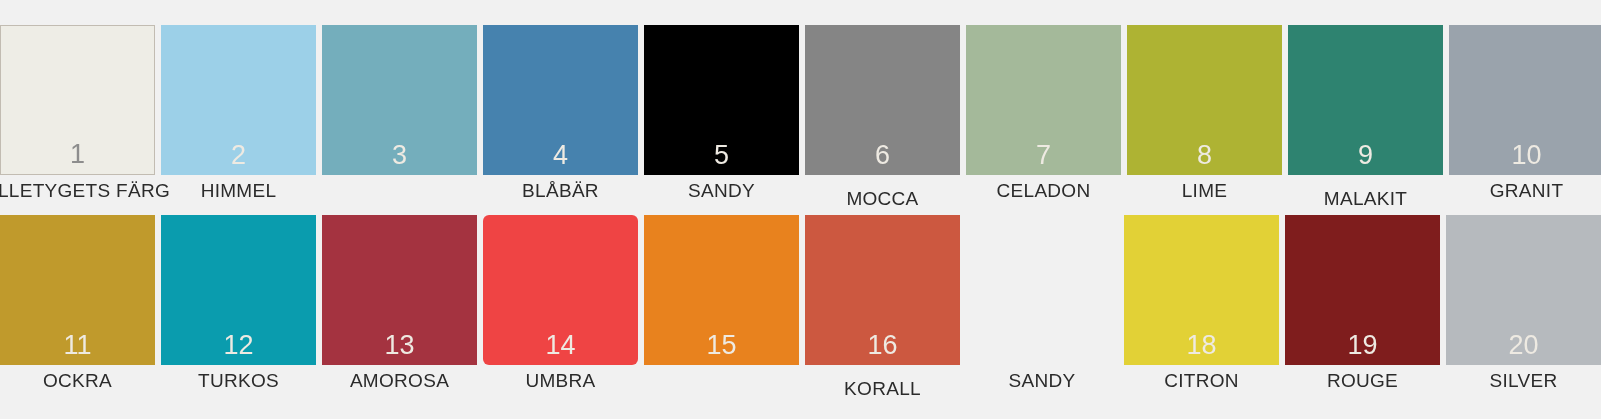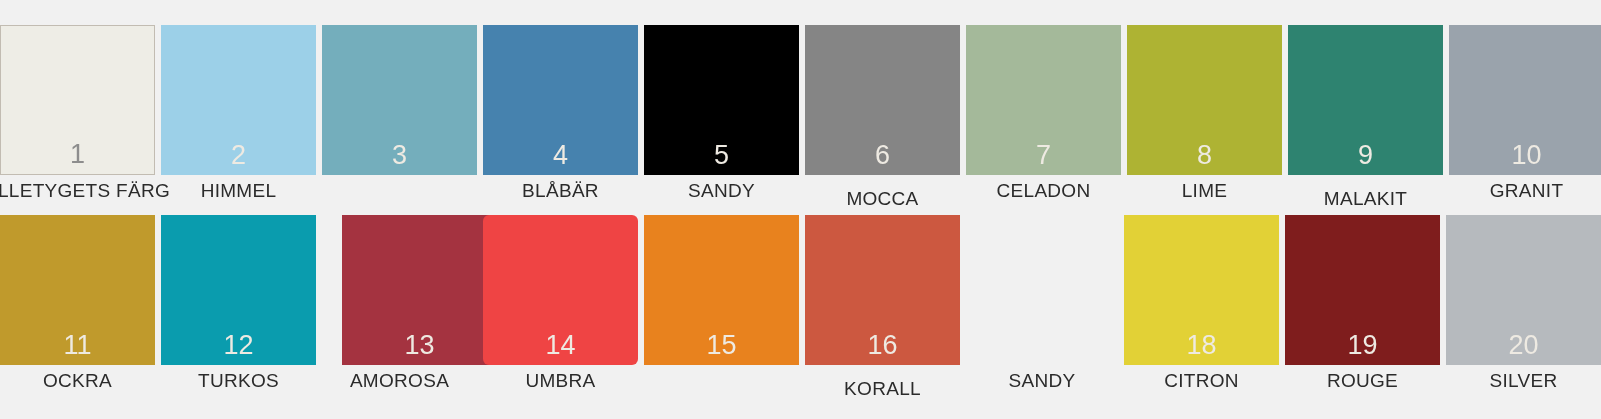--- a/index.html
+++ b/index.html
@@ -150,21 +150,21 @@
         </div>
         <div class="cell-label">OCKRA</div>
       </div>
       <div class="cell">
         <div class="swatch" style="background-color: rgb(10, 156, 174);">
           <div class="swatch-number">12</div>
         </div>
         <div class="cell-label">TURKOS</div>
       </div>
       <div class="cell">
-        <div class="swatch" style="background-color: rgb(164, 51, 64); margin-left: 20px;">
+        <div class="swatch" style="background-color: rgb(164, 51, 64);">
           <div class="swatch-number">13</div>
         </div>
         <div class="cell-label">AMOROSA</div>
       </div>
       <div class="cell">
         <div class="swatch" style="background-color: #ef4444; border-radius: 6px;">
           <div class="swatch-number">14</div>
         </div>
         <div class="cell-label">UMBRA</div>
       </div>

